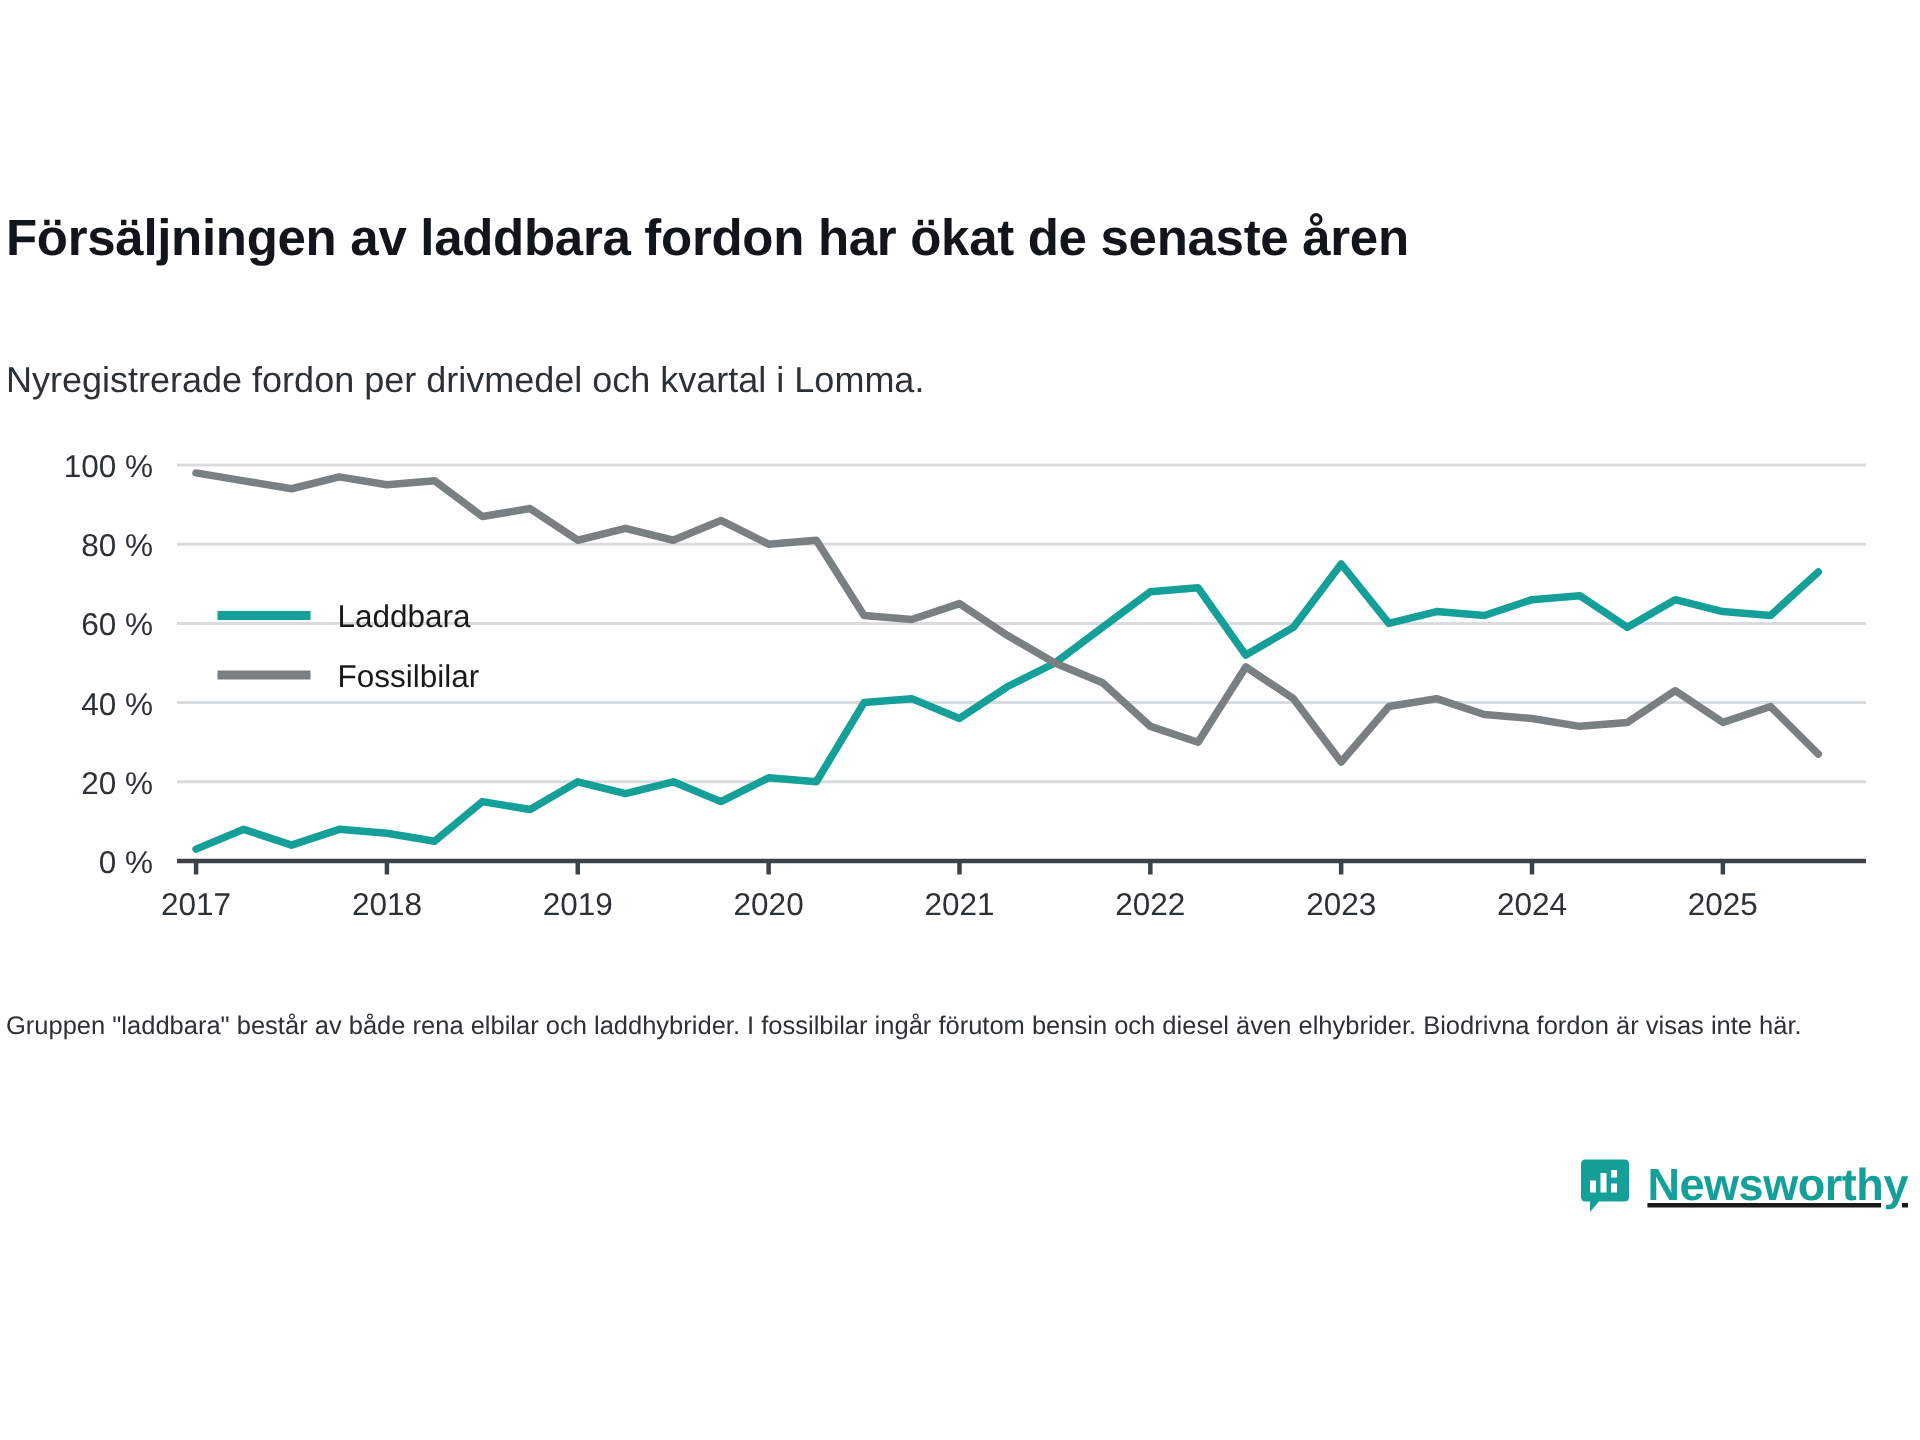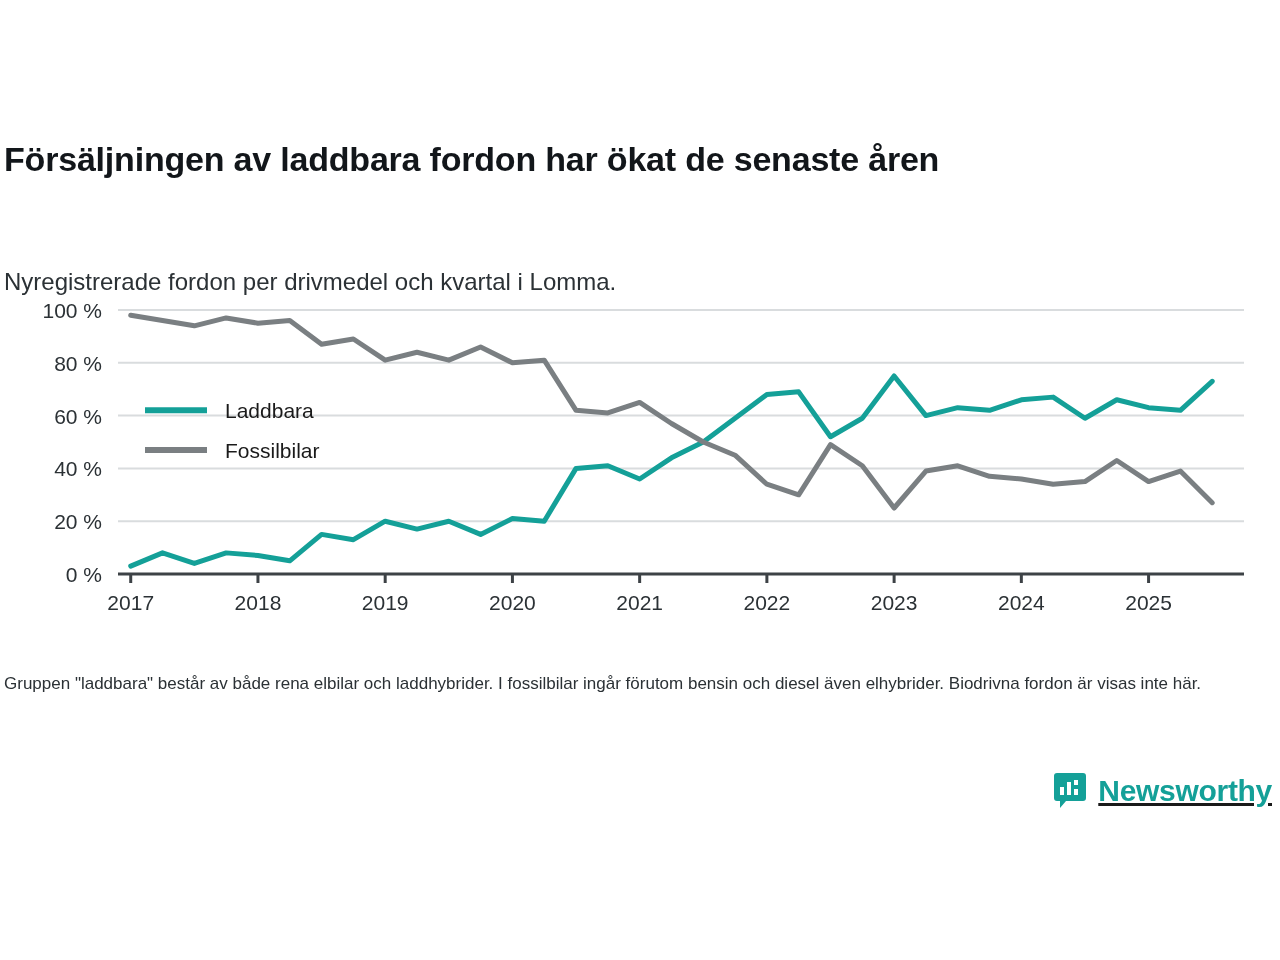--- a/index.html
+++ b/index.html
@@ -33,21 +33,20 @@
     white-space: nowrap;
   }
   .subtitle {
     position: absolute;
     left: 4px;
     top: 240px;
     font-size: 24px;
     font-weight: normal;
     color: #2b3135;
     white-space: nowrap;
-    margin-top: 28px;
   }
   .chart-area {
     position: absolute;
     left: 0;
     top: 292px;
     width: 1280px;
     height: 330px;
   }
   .footnote {
     position: absolute;

